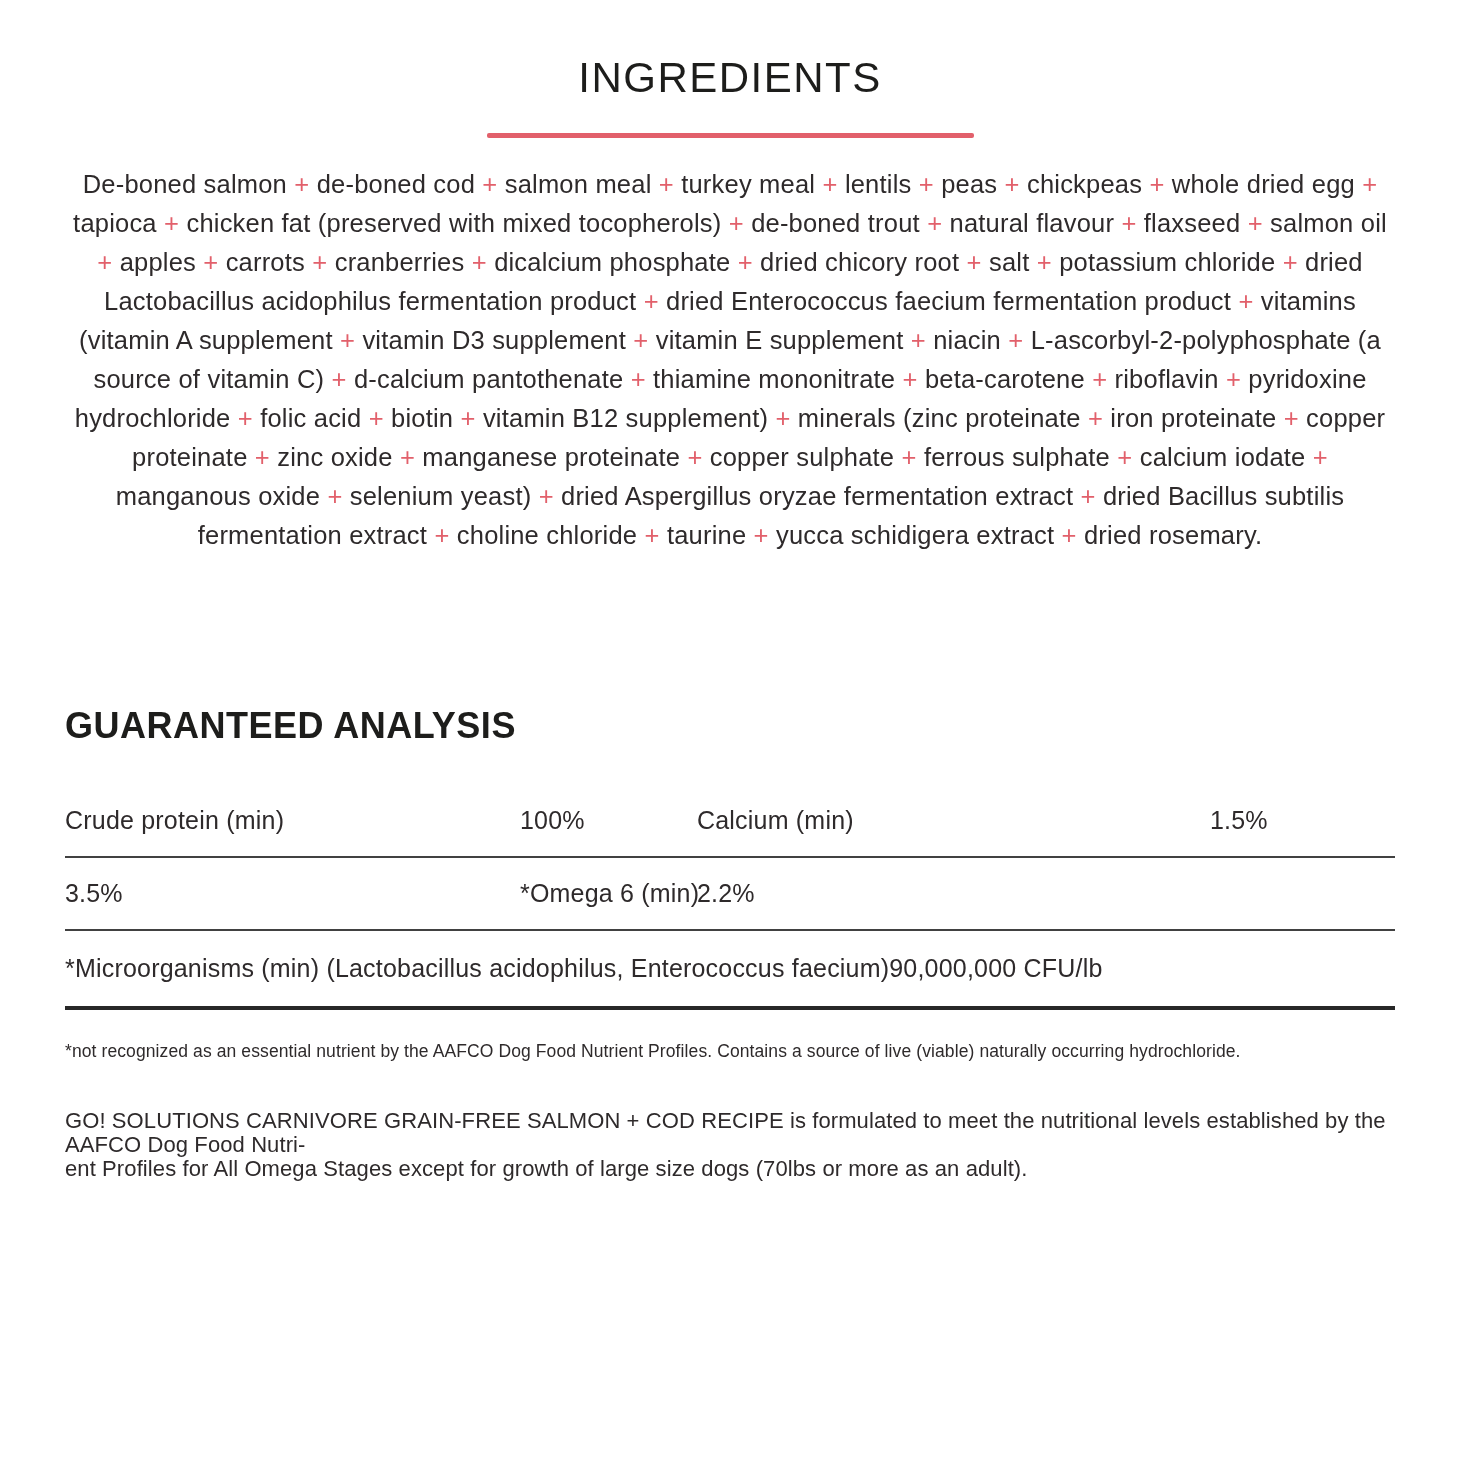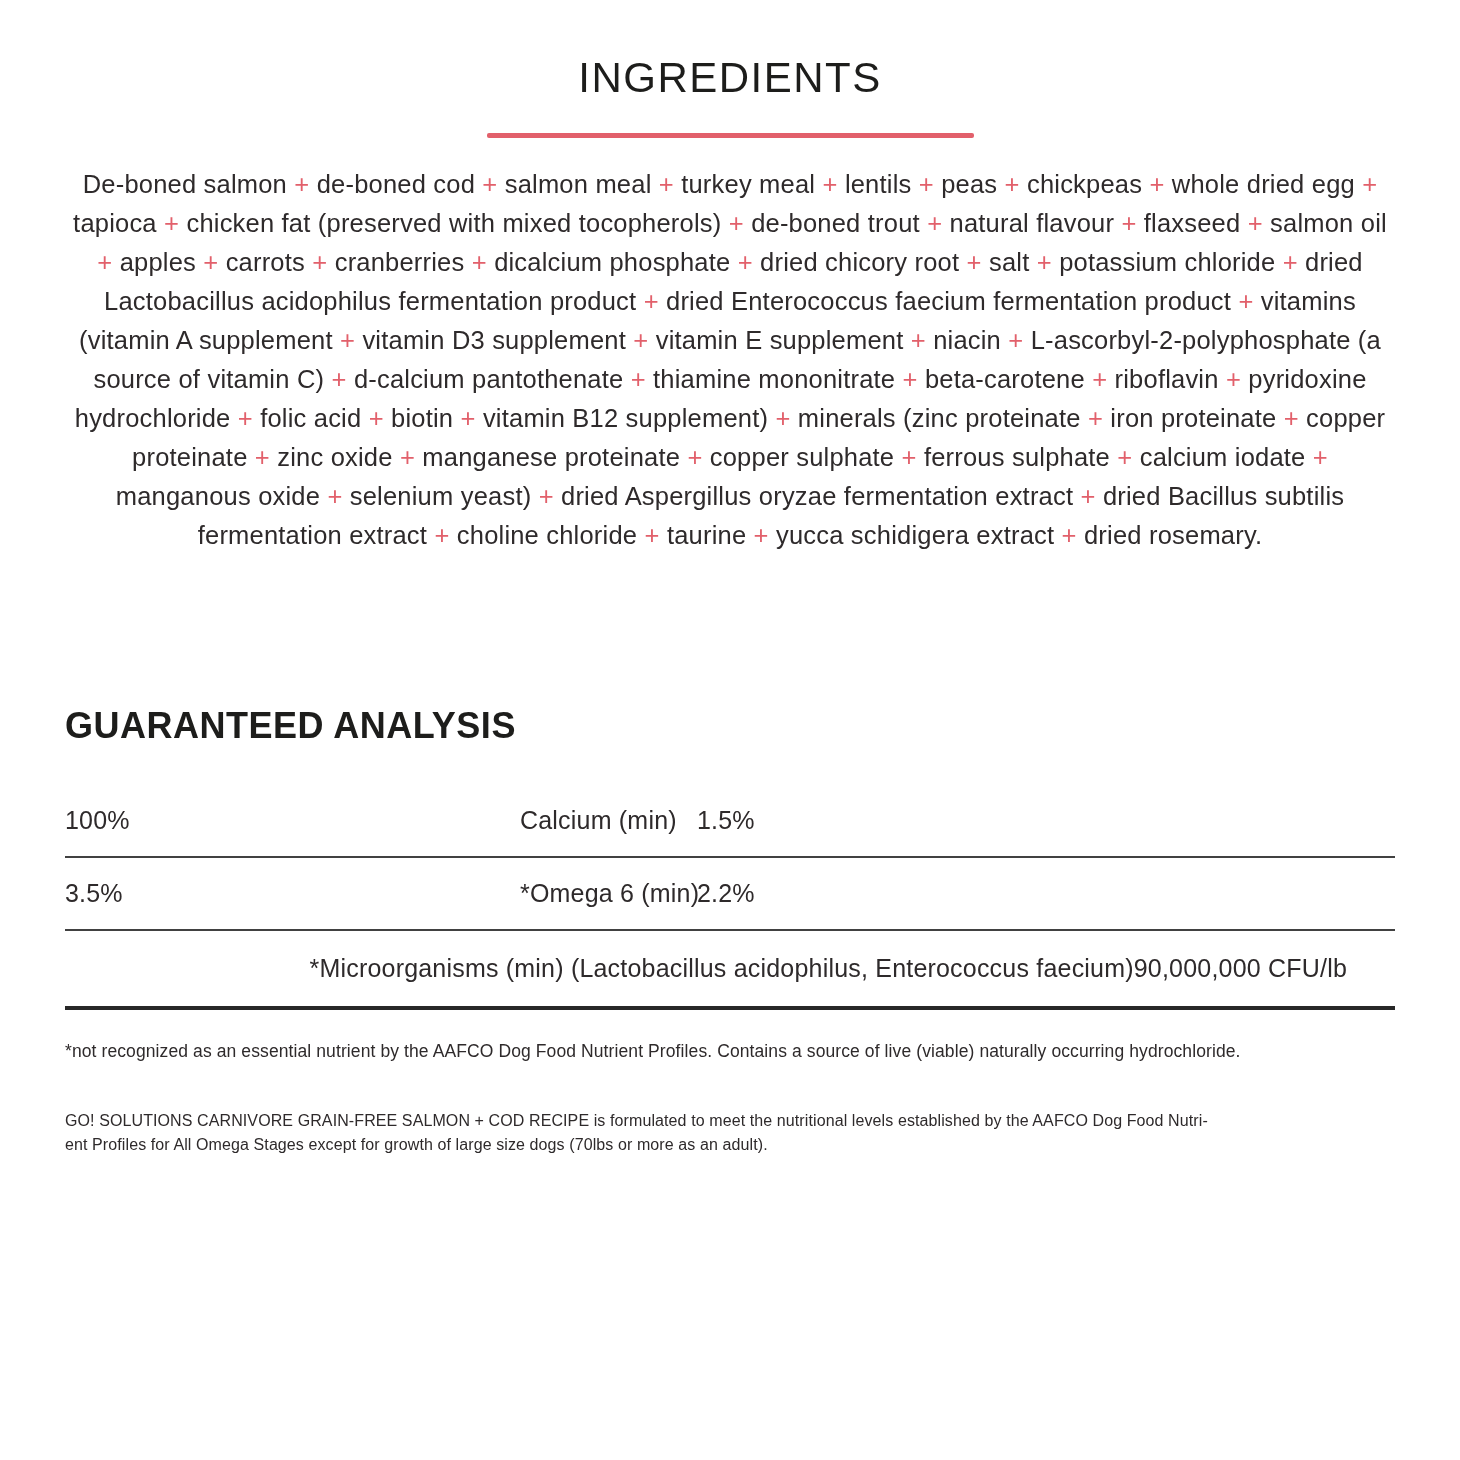--- a/index.html
+++ b/index.html
@@ -32,45 +32,46 @@
   }
 
   .ga-table { margin-top:38px; }
   .ga-row {
     display:grid; grid-template-columns:455px 177px 513px 1fr;
     align-items:center; height:73px; border-bottom:2px solid var(--rowline);
     font-size:25px; letter-spacing:0.2px;
   }
   .ga-cell { white-space:nowrap; }
   .ga-micro {
-    display:flex; justify-content:flex-end; align-items:center;
+    display:flex; justify-content:flex-start; align-items:center;
     height:79px; border-bottom:4px solid var(--thickline);
     font-size:25px; letter-spacing:0.2px;
   }
   .ga-micro .micro-value { padding-right:48px; }
 
   .footnote { margin-top:31px; font-size:17.5px; color:var(--body); letter-spacing:0.1px; }
-  .statement { margin-top:47px; font-size:16px; line-height:24px; color:var(--body); letter-spacing:0.1px; }
+  .statement { margin-top:47px; font-size:22px; line-height:24px; color:var(--body); letter-spacing:0.1px; }
   .statement-line { display:block; }
 </style>
 </head>
 <body>
 
 <div class="page">
 
   <h1 class="ingredients-title">INGREDIENTS</h1>
   <div class="red-rule"></div>
 
   <p class="ingredients-text"><span>De-boned salmon</span> <span class="plus">+</span> <span>de-boned cod</span> <span class="plus">+</span> <span>salmon meal</span> <span class="plus">+</span> <span>turkey meal</span> <span class="plus">+</span> <span>lentils</span> <span class="plus">+</span> <span>peas</span> <span class="plus">+</span> <span>chickpeas</span> <span class="plus">+</span> <span>whole dried egg</span> <span class="plus">+</span> <span>tapioca</span> <span class="plus">+</span> <span>chicken fat (preserved with mixed tocopherols)</span> <span class="plus">+</span> <span>de-boned trout</span> <span class="plus">+</span> <span>natural flavour</span> <span class="plus">+</span> <span>flaxseed</span> <span class="plus">+</span> <span>salmon oil</span> <span class="plus">+</span> <span>apples</span> <span class="plus">+</span> <span>carrots</span> <span class="plus">+</span> <span>cranberries</span> <span class="plus">+</span> <span>dicalcium phosphate</span> <span class="plus">+</span> <span>dried chicory root</span> <span class="plus">+</span> <span>salt</span> <span class="plus">+</span> <span>potassium chloride</span> <span class="plus">+</span> <span>dried Lactobacillus acidophilus fermentation product</span> <span class="plus">+</span> <span>dried Enterococcus faecium fermentation product</span> <span class="plus">+</span> <span>vitamins (vitamin A supplement</span> <span class="plus">+</span> <span>vitamin D3 supplement</span> <span class="plus">+</span> <span>vitamin E supplement</span> <span class="plus">+</span> <span>niacin</span> <span class="plus">+</span> <span>L-ascorbyl-2-polyphosphate (a source of vitamin C)</span> <span class="plus">+</span> <span>d-calcium pantothenate</span> <span class="plus">+</span> <span>thiamine mononitrate</span> <span class="plus">+</span> <span>beta-carotene</span> <span class="plus">+</span> <span>riboflavin</span> <span class="plus">+</span> <span>pyridoxine hydrochloride</span> <span class="plus">+</span> <span>folic acid</span> <span class="plus">+</span> <span>biotin</span> <span class="plus">+</span> <span>vitamin B12 supplement)</span> <span class="plus">+</span> <span>minerals (zinc proteinate</span> <span class="plus">+</span> <span>iron proteinate</span> <span class="plus">+</span> <span>copper proteinate</span> <span class="plus">+</span> <span>zinc oxide</span> <span class="plus">+</span> <span>manganese proteinate</span> <span class="plus">+</span> <span>copper sulphate</span> <span class="plus">+</span> <span>ferrous sulphate</span> <span class="plus">+</span> <span>calcium iodate</span> <span class="plus">+</span> <span>manganous oxide</span> <span class="plus">+</span> <span>selenium yeast)</span> <span class="plus">+</span> <span>dried Aspergillus oryzae fermentation extract</span> <span class="plus">+</span> <span>dried Bacillus subtilis fermentation extract</span> <span class="plus">+</span> <span>choline chloride</span> <span class="plus">+</span> <span>taurine</span> <span class="plus">+</span> <span>yucca schidigera extract</span> <span class="plus">+</span> <span>dried rosemary.</span></p>
 
   <h2 class="ga-title">GUARANTEED ANALYSIS</h2>
 
   <div class="ga-table">
 
     <div class="ga-row">
+      <span class="ga-cell">Crude protein (min)</span>
       <span class="ga-cell">100%</span>
       <span class="ga-cell">Calcium (min)</span>
       <span class="ga-cell">1.5%</span>
     </div>
 
 
     <div class="ga-row">
       <span class="ga-cell">3.5%</span>
       <span class="ga-cell">*Omega 6 (min)</span>
       <span class="ga-cell">2.2%</span>

